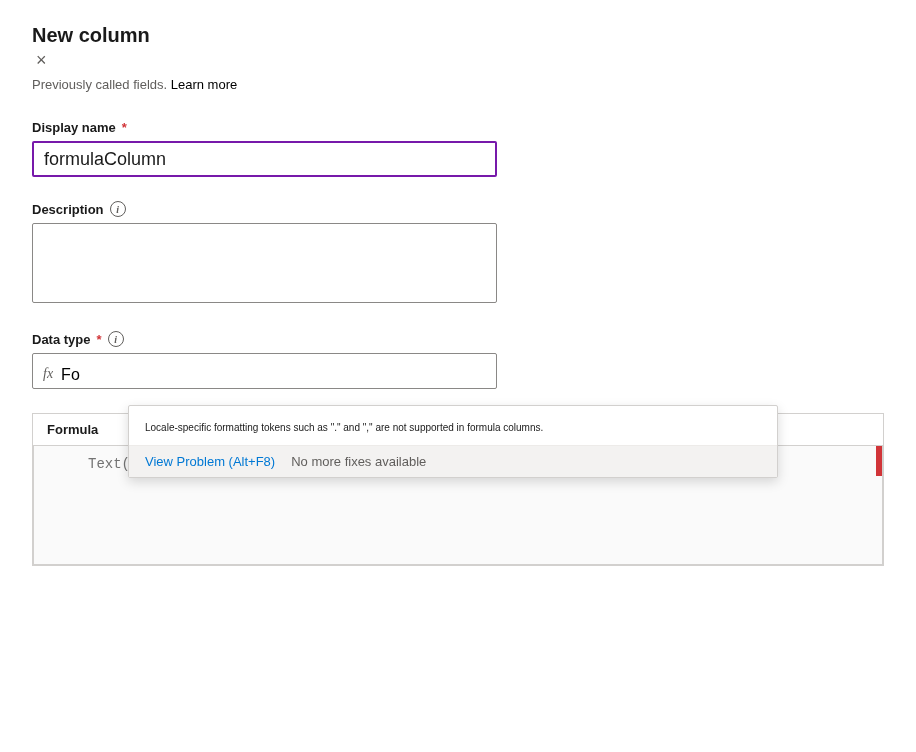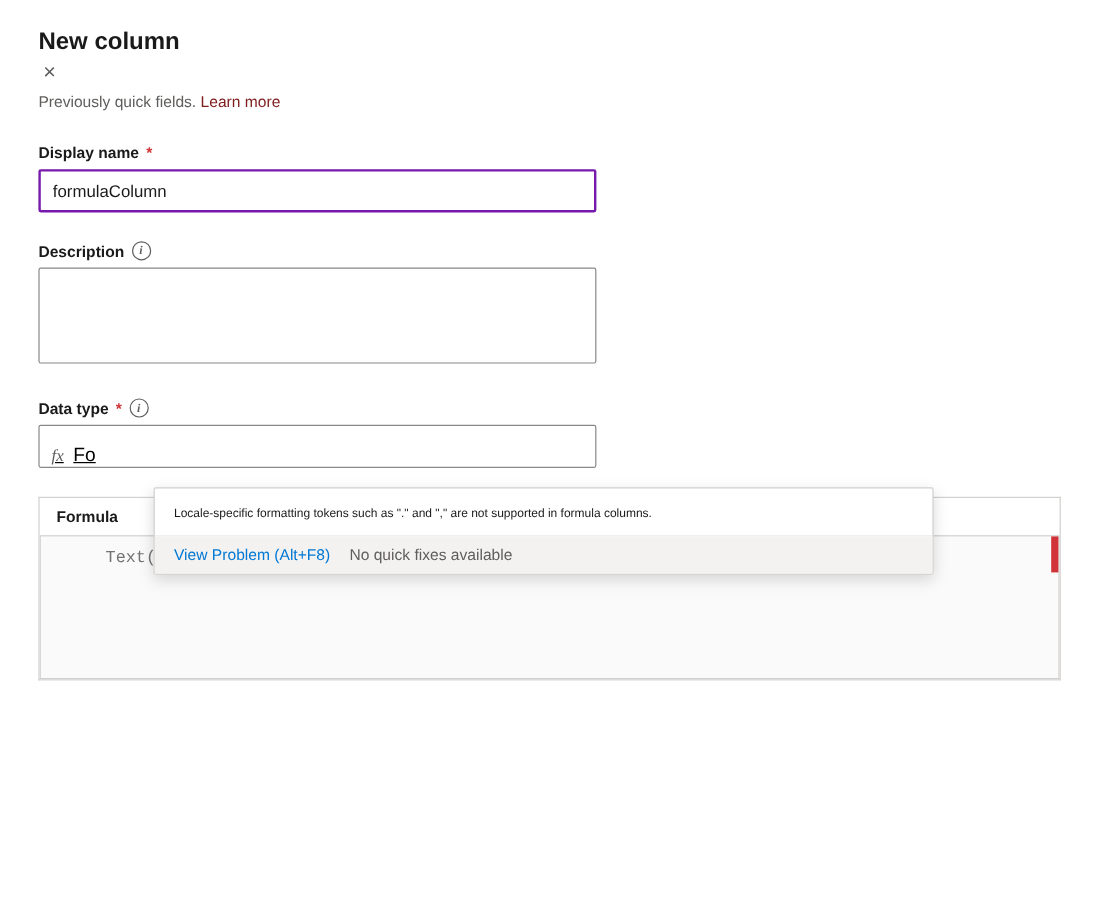--- a/index.html
+++ b/index.html
@@ -50,21 +50,21 @@
       line-height: 1;
     }
 
     .subtitle {
       font-size: 13px;
       color: #605e5c;
       margin-bottom: 28px;
     }
 
     .subtitle a {
-      color: #7f1d1d;
+      color: #000000;
       text-decoration: none;
     }
 
     .field-group {
       margin-bottom: 24px;
     }
 
     .field-label {
       font-size: 13px;
       font-weight: 700;
@@ -93,21 +93,21 @@
       font-style: italic;
       font-family: serif;
     }
 
     .text-input {
       width: 465px;
       height: 36px;
       border: 2px solid #7719aa;
       border-radius: 2px;
       padding: 0 10px;
-      font-size: 14px;
+      font-size: 18px;
       color: #1a1a1a;
       outline: none;
     }
 
     .textarea-input {
       width: 465px;
       height: 80px;
       border: 1.5px solid #8a8886;
       border-radius: 2px;
       padding: 8px 10px;
@@ -117,26 +117,25 @@
       resize: none;
       font-family: 'Segoe UI', Tahoma, Geneva, Verdana, sans-serif;
     }
 
     .data-type-wrapper {
       width: 465px;
       height: 36px;
       border: 1.5px solid #8a8886;
       border-radius: 2px;
       display: flex;
-      align-items: flex-end;
-      padding: 0 10px;
+      align-items: flex-start;
+      padding: 12px 10px;
       gap: 8px;
       background: #fff;
       position: relative;
-      text-decoration: underline;
     }
 
     .fx-icon {
       font-style: italic;
       font-size: 14px;
       color: #605e5c;
       font-family: serif;
     }
 
     .formula-section {
@@ -249,21 +248,21 @@
 <body>
 
 <div class="dialog">
 
   <div class="dialog-header">
     <h1 class="dialog-title">New column</h1>
     <button class="close-btn">×</button>
   </div>
 
   <p class="subtitle">
-    <span>Previously quick fields.</span>
+    <span>Previously called fields.</span>
     <a href="#">Learn more</a>
   </p>
 
   <div class="field-group">
     <div class="field-label">
       <span>Display name</span>
       <span class="required-star">*</span>
     </div>
     <input type="text" class="text-input" value="formulaColumn" style="">
   </div>
@@ -290,21 +289,21 @@
 
   <div class="formula-section">
     <div class="formula-section-header">Formula</div>
 
     <div class="tooltip-box">
       <div class="tooltip-message">
         <span>Locale-specific formatting tokens such as "." and "," are not supported in formula columns.</span>
       </div>
       <div class="tooltip-actions">
         <button class="tooltip-view-problem">View Problem (Alt+F8)</button>
-        <span class="tooltip-no-fixes">No quick fixes available</span>
+        <span class="tooltip-no-fixes">No more fixes available</span>
       </div>
     </div>
 
     <div class="formula-area-wrapper">
       <div class="formula-editor">
         <span class="formula-content">
           <span class="formula-text-black">Text(1,</span><span class="squiggly-red formula-text-string">"#,#"</span><span class="formula-text-black">)</span>
         </span>
         <div class="red-bar"></div>
       </div>

